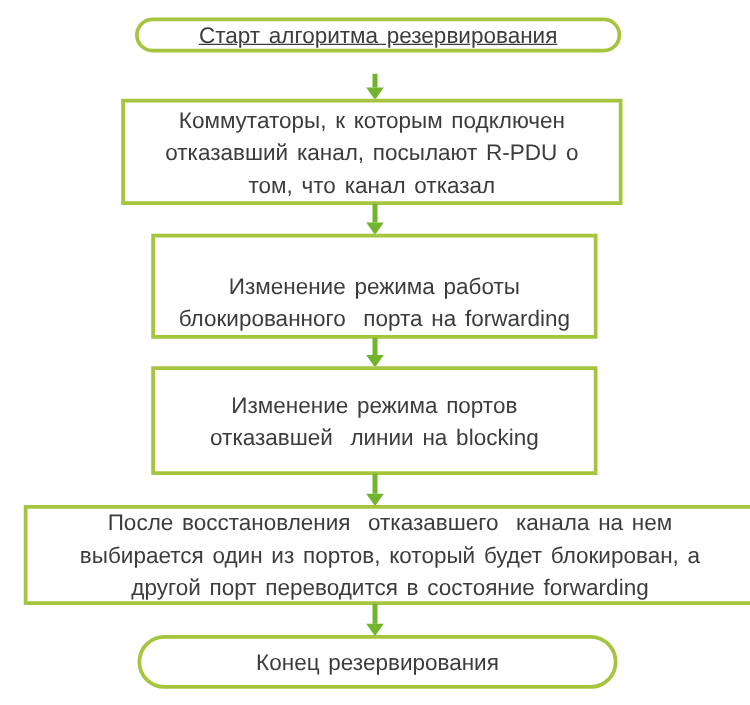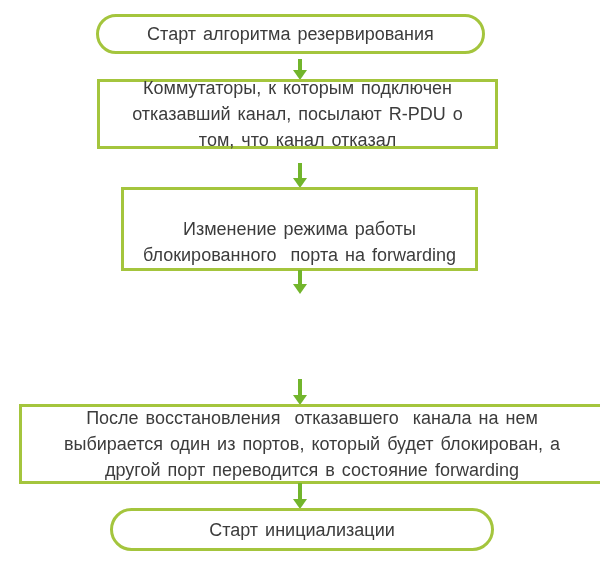--- a/index.html
+++ b/index.html
@@ -22,22 +22,22 @@
     border:3px solid var(--box-border);
     background:var(--background);
     display:flex;align-items:center;justify-content:center;
     text-align:center;
     color:var(--text);
     font-size:18px;line-height:26px;
     word-spacing:2px;
   }
   .node .label{white-space:pre-wrap;}
   .terminator{border-radius:24px;}
-  #n-start{left:96px;top:14px;width:389px;height:40px;}
-  #n-step1{left:97px; top:79px; width:401px;height:70px;}
+  #n-start{left:108px;top:14px;width:389px;height:28px;text-decoration:underline;}
+  #n-step1{left:97px; top:79px; width:401px;height:85px;}
   #n-step2{left:121px;top:187px;width:357px;height:84px;align-items:flex-end;}
   #n-step3{left:121px;top:293px;width:357px;height:87px;}
   #n-step4{left:7px;  top:404px;width:586px;height:80px;margin-left:12px;}
   #n-end  {left:110px;top:508px;width:384px;height:43px;}
   .arrow{
     position:absolute;left:293px;width:14px;
     display:flex;flex-direction:column;align-items:center;
   }
   .arrow .stem{width:4px;flex:1 1 auto;background:var(--arrow);}
   .arrow .head{
@@ -80,34 +80,38 @@
   <div class="node" id="n-step2">
     <span class="label">Изменение режима работы
 блокированного  порта на forwarding</span>
   </div>
 
   <div class="arrow" id="a3">
     <span class="stem"></span>
     <span class="head"></span>
   </div>
 
+  <div class="node" id="n-step3">
+    <span class="label">Изменение режима портов
+отказавшей  линии на blocking</span>
+  </div>
 
   <div class="arrow" id="a4">
     <span class="stem"></span>
     <span class="head"></span>
   </div>
 
   <div class="node" id="n-step4">
     <span class="label">После восстановления  отказавшего  канала на нем
 выбирается один из портов, который будет блокирован, а
 другой порт переводится в состояние forwarding</span>
   </div>
 
   <div class="arrow" id="a5">
     <span class="stem"></span>
     <span class="head"></span>
   </div>
 
   <div class="node terminator" id="n-end">
-    <span class="label">Старт инициализации</span>
+    <span class="label">Конец резервирования</span>
   </div>
 
 </div>
 
 </body></html>

